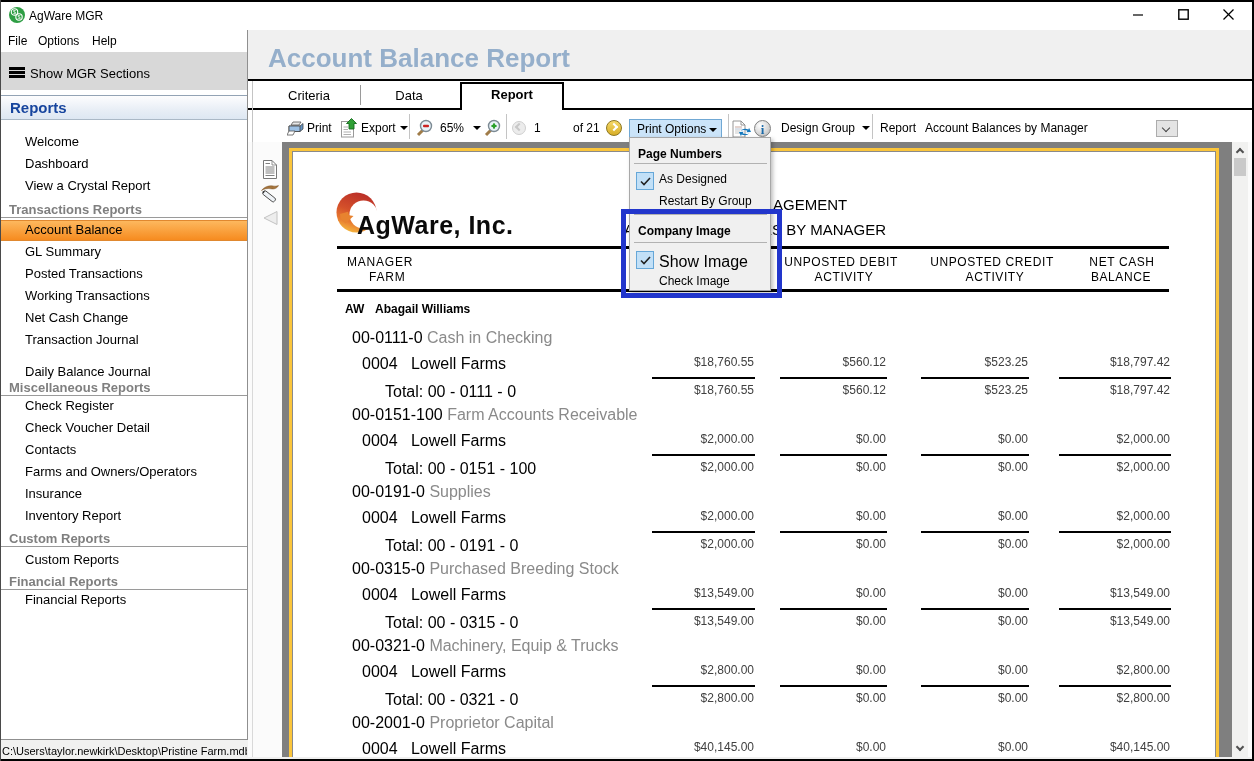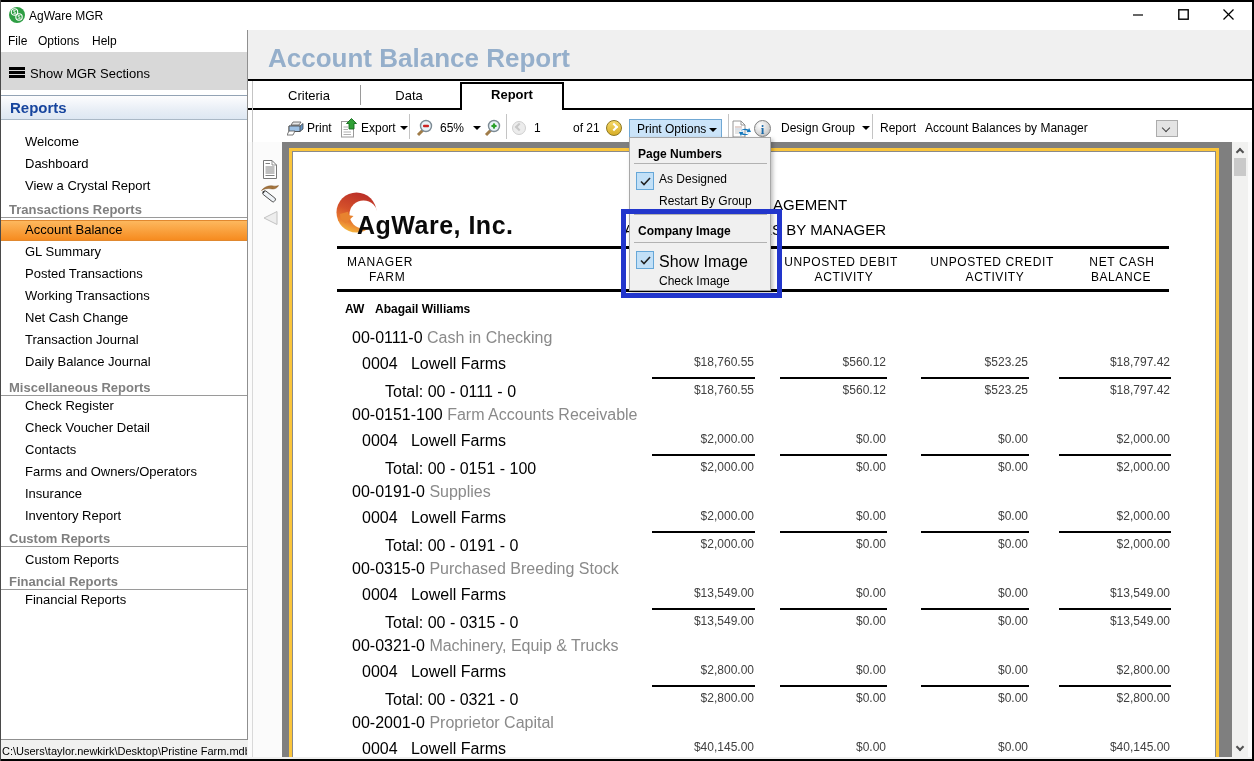--- a/index.html
+++ b/index.html
@@ -273,21 +273,21 @@
 <div class="abs" style="left:1px;top:220px;width:246px;height:21px;background:linear-gradient(#fdb85e,#f68b1f);border-top:1px solid #e0882f;border-bottom:1px solid #e0882f"></div>
 <div class="sbi" style="top:222px">Account Balance</div>
 <div class="sbi" style="top:134px">Welcome</div>
 <div class="sbi" style="top:156px">Dashboard</div>
 <div class="sbi" style="top:178px">View a Crystal Report</div>
 <div class="sbi" style="top:244px">GL Summary</div>
 <div class="sbi" style="top:266px">Posted Transactions</div>
 <div class="sbi" style="top:288px">Working Transactions</div>
 <div class="sbi" style="top:310px">Net Cash Change</div>
 <div class="sbi" style="top:332px">Transaction Journal</div>
-<div class="sbi" style="top:354px">Daily Balance Journal</div>
+<div class="sbi" style="top:364px">Daily Balance Journal</div>
 <div class="sbi" style="top:398px">Check Register</div>
 <div class="sbi" style="top:420px">Check Voucher Detail</div>
 <div class="sbi" style="top:442px">Contacts</div>
 <div class="sbi" style="top:464px">Farms and Owners/Operators</div>
 <div class="sbi" style="top:486px">Insurance</div>
 <div class="sbi" style="top:508px">Inventory Report</div>
 <div class="sbi" style="top:552px">Custom Reports</div>
 <div class="sbi" style="top:592px">Financial Reports</div>
 <div class="sbh" style="top:202px">Transactions Reports</div>
 <div style="position:absolute;left:0;width:247px;top:217px;height:1px;background:#9a9a9a"></div>

